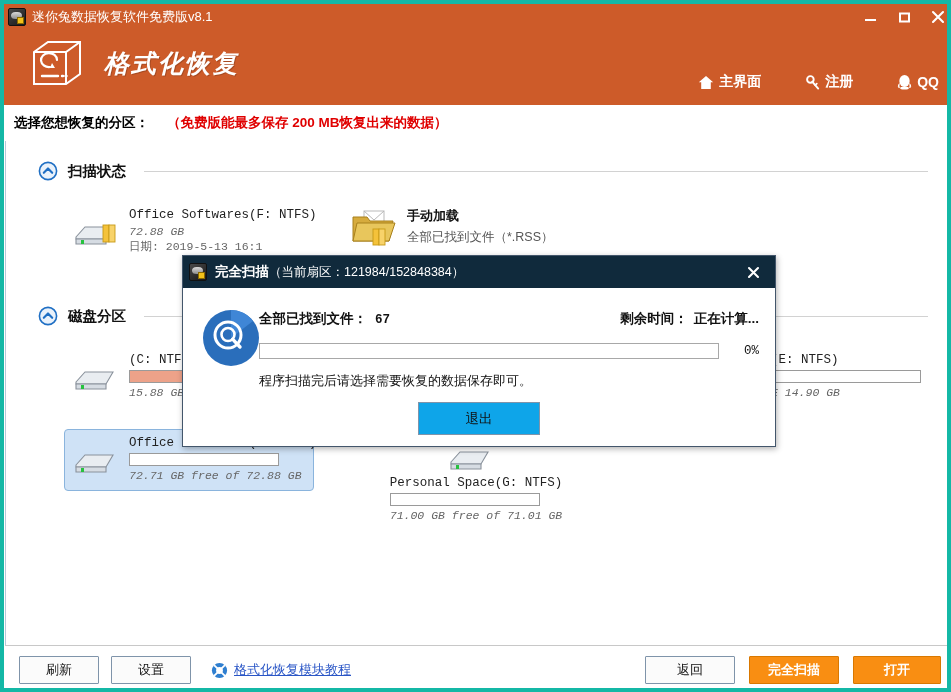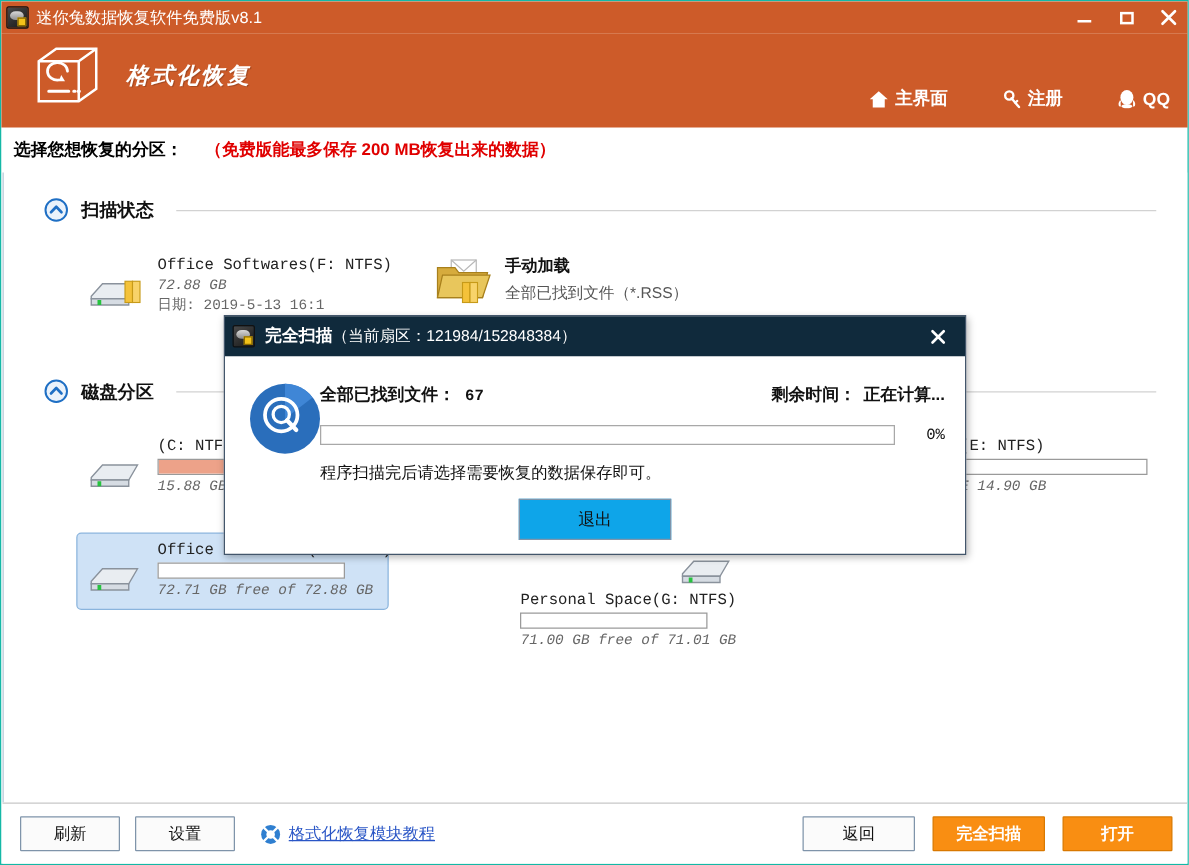--- a/index.html
+++ b/index.html
@@ -5,21 +5,21 @@
   html,body{margin:0;padding:0;}
   body{
     width:951px;height:692px;overflow:hidden;
     font-family:"Liberation Sans","DejaVu Sans",sans-serif;
     background:#ffffff;
     -webkit-font-smoothing:none;
   }
   .app{
     position:relative;width:951px;height:692px;
     background:#ffffff;
-    border:1px solid #14b8a6;
+    border:4px solid #14b8a6;
     box-sizing:border-box;
     overflow:hidden;
   }
 
   
   .titlebar{
     position:absolute;left:0;top:0;width:951px;height:26px;
     background:#cd5b29;
     display:flex;align-items:center;
   }
@@ -55,21 +55,21 @@
     position:absolute;left:0;top:26px;width:951px;height:75px;
     background:#cd5b29;
   }
   .brand{
     position:absolute;left:24px;top:8px;display:flex;align-items:center;
   }
   .brand-icon{width:58px;height:50px;flex:none;}
   .brand-title{
     margin-left:18px;color:#ffffff;
     font-family:Liberation Serif, serif;
-    font-size:18px;font-weight:bold;font-style:italic;
+    font-size:25px;font-weight:bold;font-style:italic;
     letter-spacing:2px;
     text-shadow:1px 1px 0 rgba(0,0,0,.18);
   }
   .header-nav{
     position:absolute;right:16px;top:52px;transform:translateY(-50%);
     display:flex;align-items:center;gap:44px;
   }
   .nav-item{
     display:flex;align-items:center;gap:5px;color:#fff;font-size:14px;
     font-weight:bold;cursor:default;white-space:nowrap;
@@ -104,21 +104,21 @@
   .collapse-ico{width:20px;height:20px;flex:none;}
   .section-title{
     font-size:14.5px;font-weight:bold;color:#111;white-space:nowrap;
   }
   .section-rule{
     height:1px;background:#d2d2d2;margin-left:8px;
   }
 
   
   .drive{
-    position:absolute;display:flex;align-items:flex-end;
+    position:absolute;display:flex;align-items:center;
     padding:6px 8px 8px 8px;box-sizing:border-box;
     border:1px solid transparent;border-radius:3px;
   }
   .drive.selected{
     background:#cfe2f6;border:1px solid #8ab4dd;border-radius:4px;
   }
   .drive-ico{width:46px;height:34px;flex:none;margin-top:6px;}
   .drive-meta{margin-left:10px;}
   .drive-name{
     font-family:"Liberation Mono","DejaVu Sans Mono",monospace;

